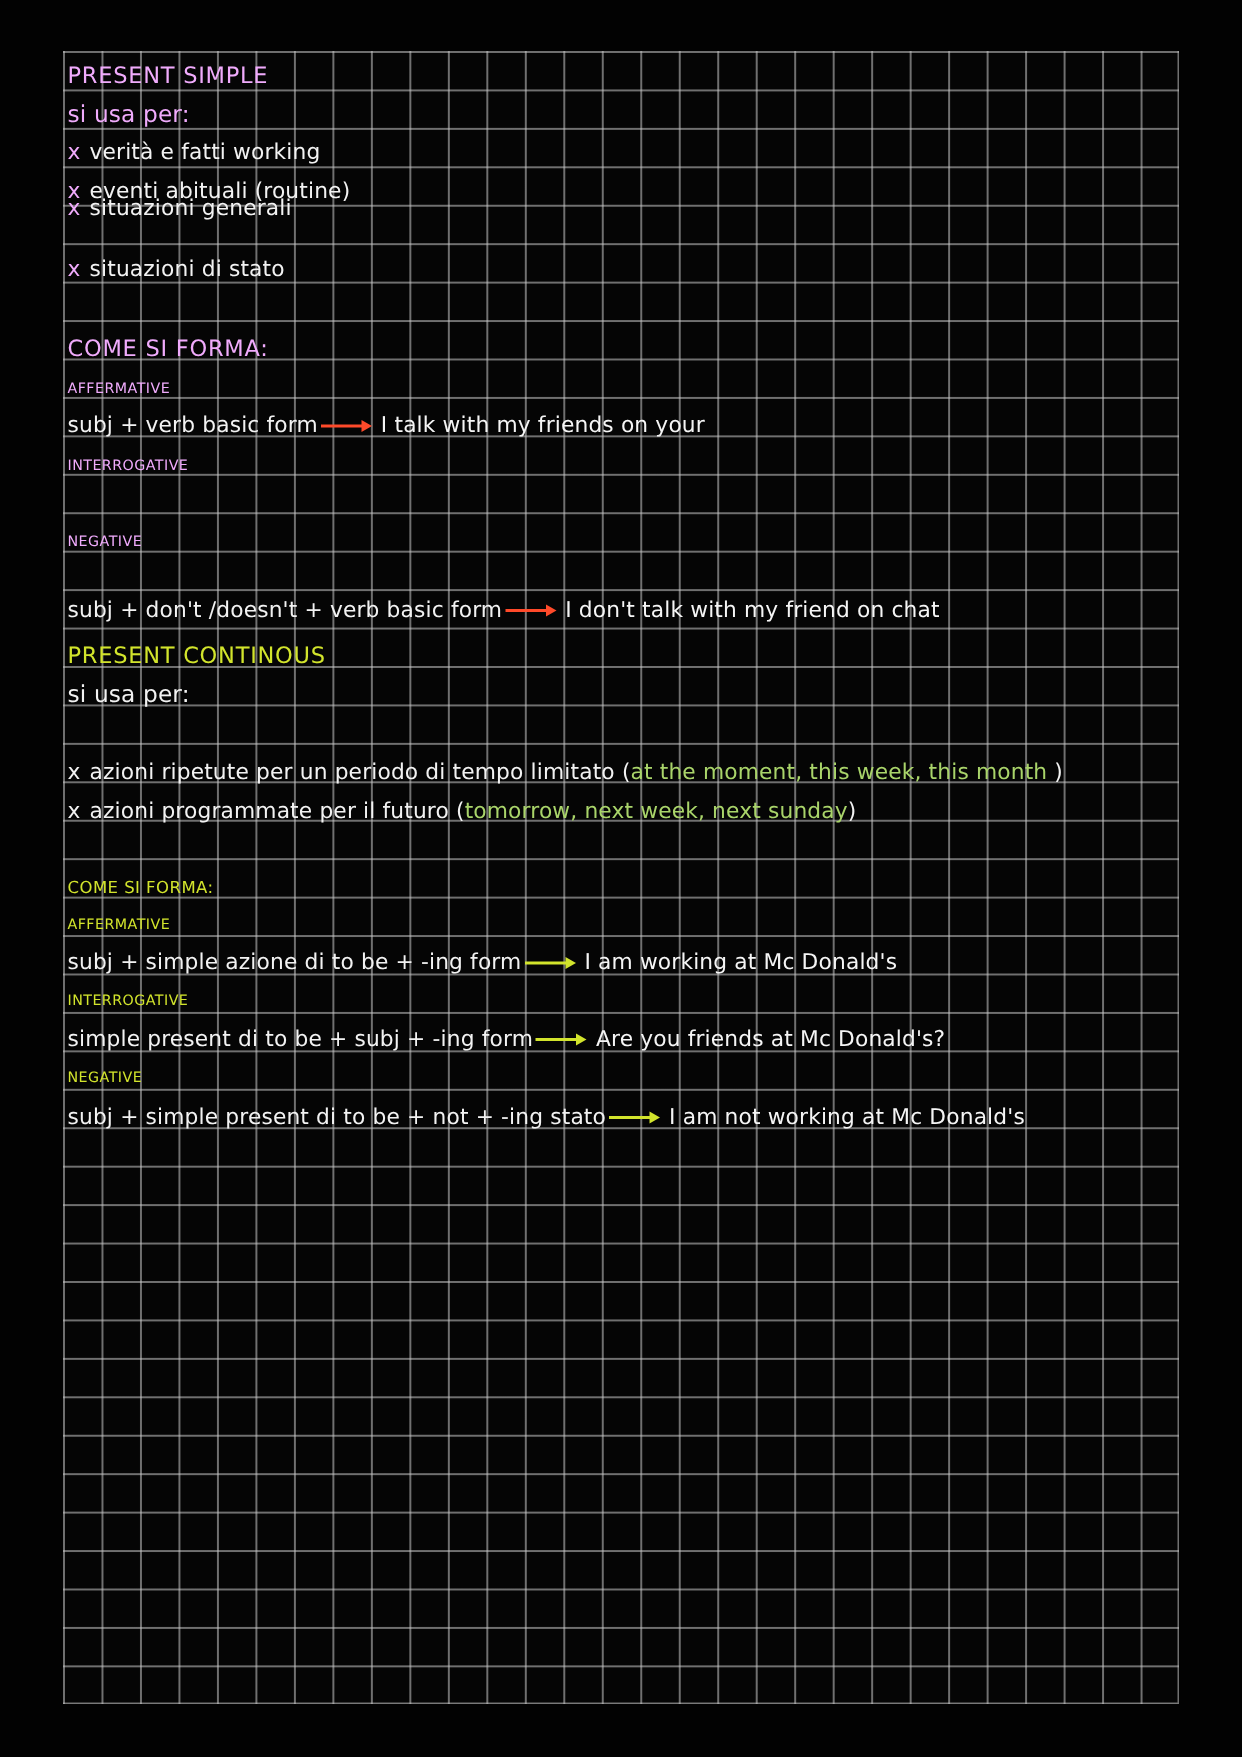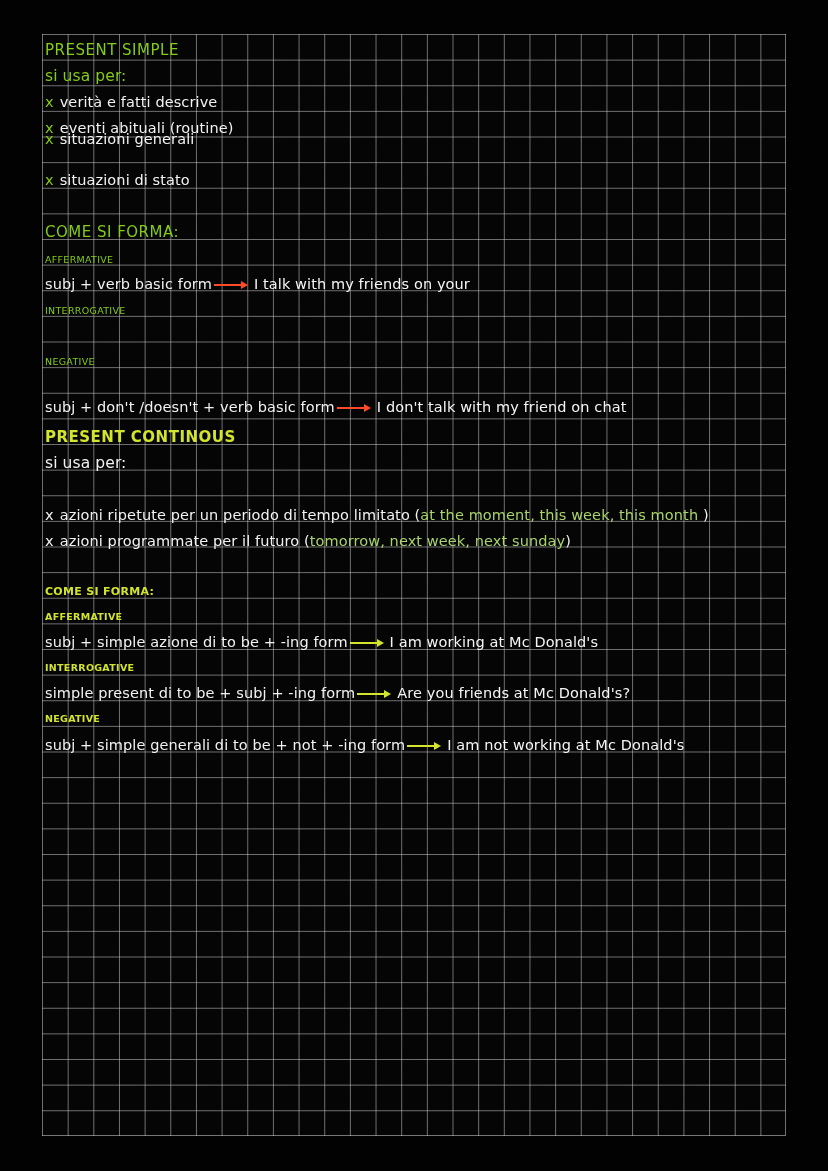--- a/index.html
+++ b/index.html
@@ -40,22 +40,22 @@
       left: 45px;
       white-space: nowrap;
       color: #f2f2f2;
       font-size: 14.5px;
       letter-spacing: 0.1px;
       line-height: 1;
     }
     .title { font-size: 15px; letter-spacing: 0.5px; text-transform: uppercase; }
     .sub   { font-size: 15.5px; }
     .label { font-size: 9.5px; letter-spacing: 0.3px; text-transform: uppercase; }
-    .red { color: #84cc16; }
-    .lime { color: #d2e42c; font-weight: bold; }
+    .red { color: #f0abfc; }
+    .lime { color: #d2e42c; }
     .green { color: #a9d46a; }
     .bullet { margin-right: 6px; }
     .arrow {
       display: inline-block;
       position: relative;
       width: 34px;
       height: 10px;
       margin: 0 6px 0 2px;
       vertical-align: middle;
     }
@@ -82,21 +82,21 @@
 </head>
 <body>
 
 <div class="page">
   <div class="grid"></div>
 
   <div class="line title red" style="top:43px;">Present Simple</div>
   <div class="line sub red" style="top:69px;">si usa per:</div>
 
   <div class="line" style="top:95px;">
-    <span class="bullet red">x</span><span>verità e fatti descrive</span>
+    <span class="bullet red">x</span><span>verità e fatti working</span>
   </div>
   <div class="line" style="top:121px;">
     <span class="bullet red">x</span><span>eventi abituali (routine)</span>
   </div>
   <div class="line" style="top:132px;">
     <span class="bullet red">x</span><span>situazioni generali</span>
   </div>
   <div class="line" style="top:173px;">
     <span class="bullet red">x</span><span>situazioni di stato</span>
   </div>
@@ -132,15 +132,15 @@
     <span>subj + simple azione di to be + -ing form</span><span class="arrow lime"></span><span class="ex">I am working at Mc Donald's</span>
   </div>
 
   <div class="line label lime" style="top:663px;">Interrogative</div>
   <div class="line" style="top:686px;">
     <span>simple present di to be + subj + -ing form</span><span class="arrow lime"></span><span class="ex">Are you friends at Mc Donald's?</span>
   </div>
 
   <div class="line label lime" style="top:714px;">Negative</div>
   <div class="line" style="top:738px;">
-    <span>subj + simple generali di to be + not + -ing form</span><span class="arrow lime"></span><span class="ex">I am not working at Mc Donald's</span>
+    <span>subj + simple present di to be + not + -ing stato</span><span class="arrow lime"></span><span class="ex">I am not working at Mc Donald's</span>
   </div>
 </div>
 
 </body></html>

